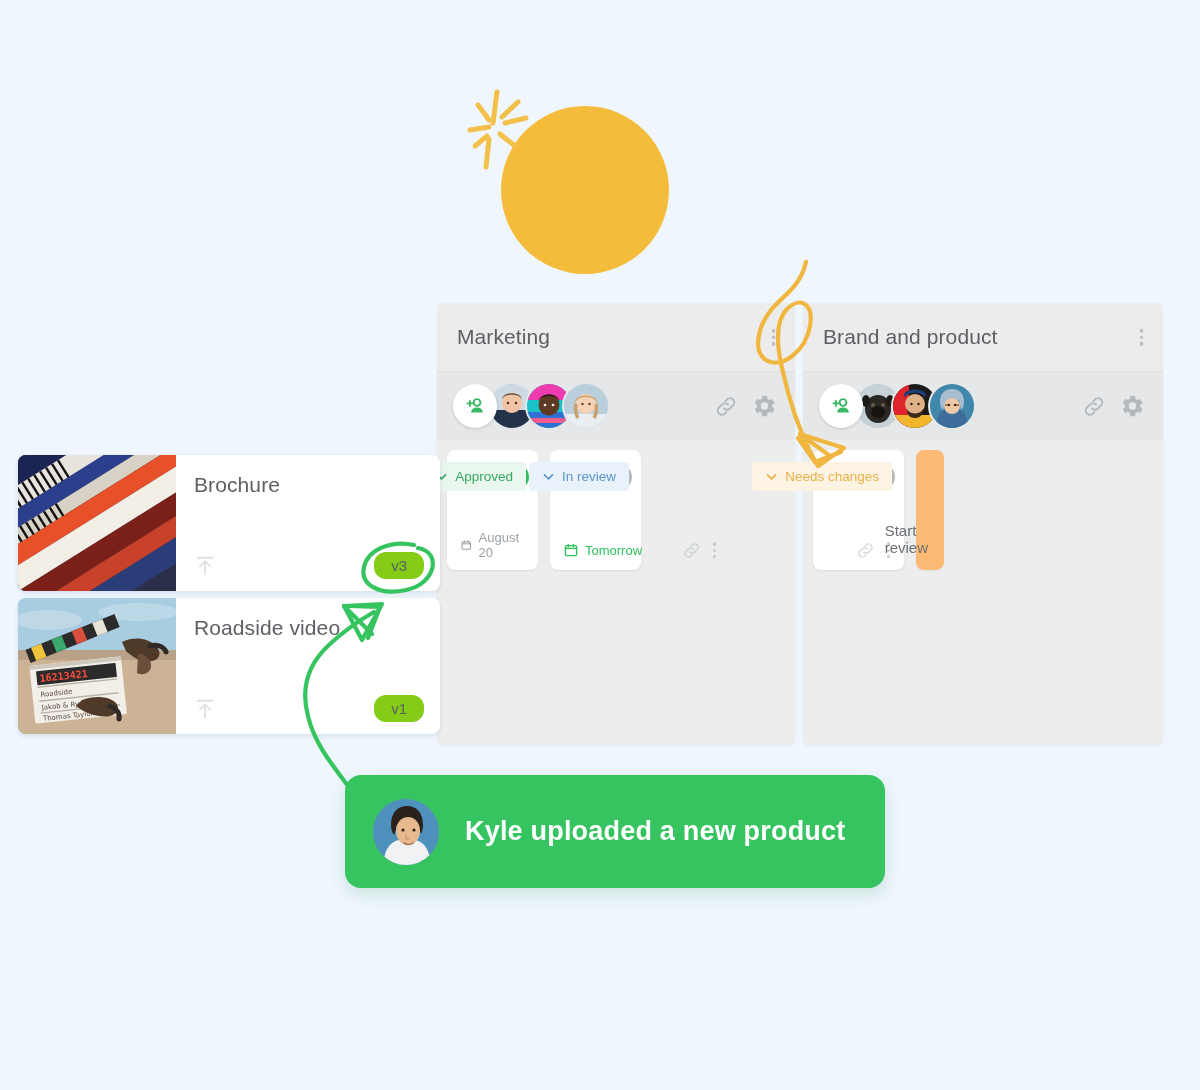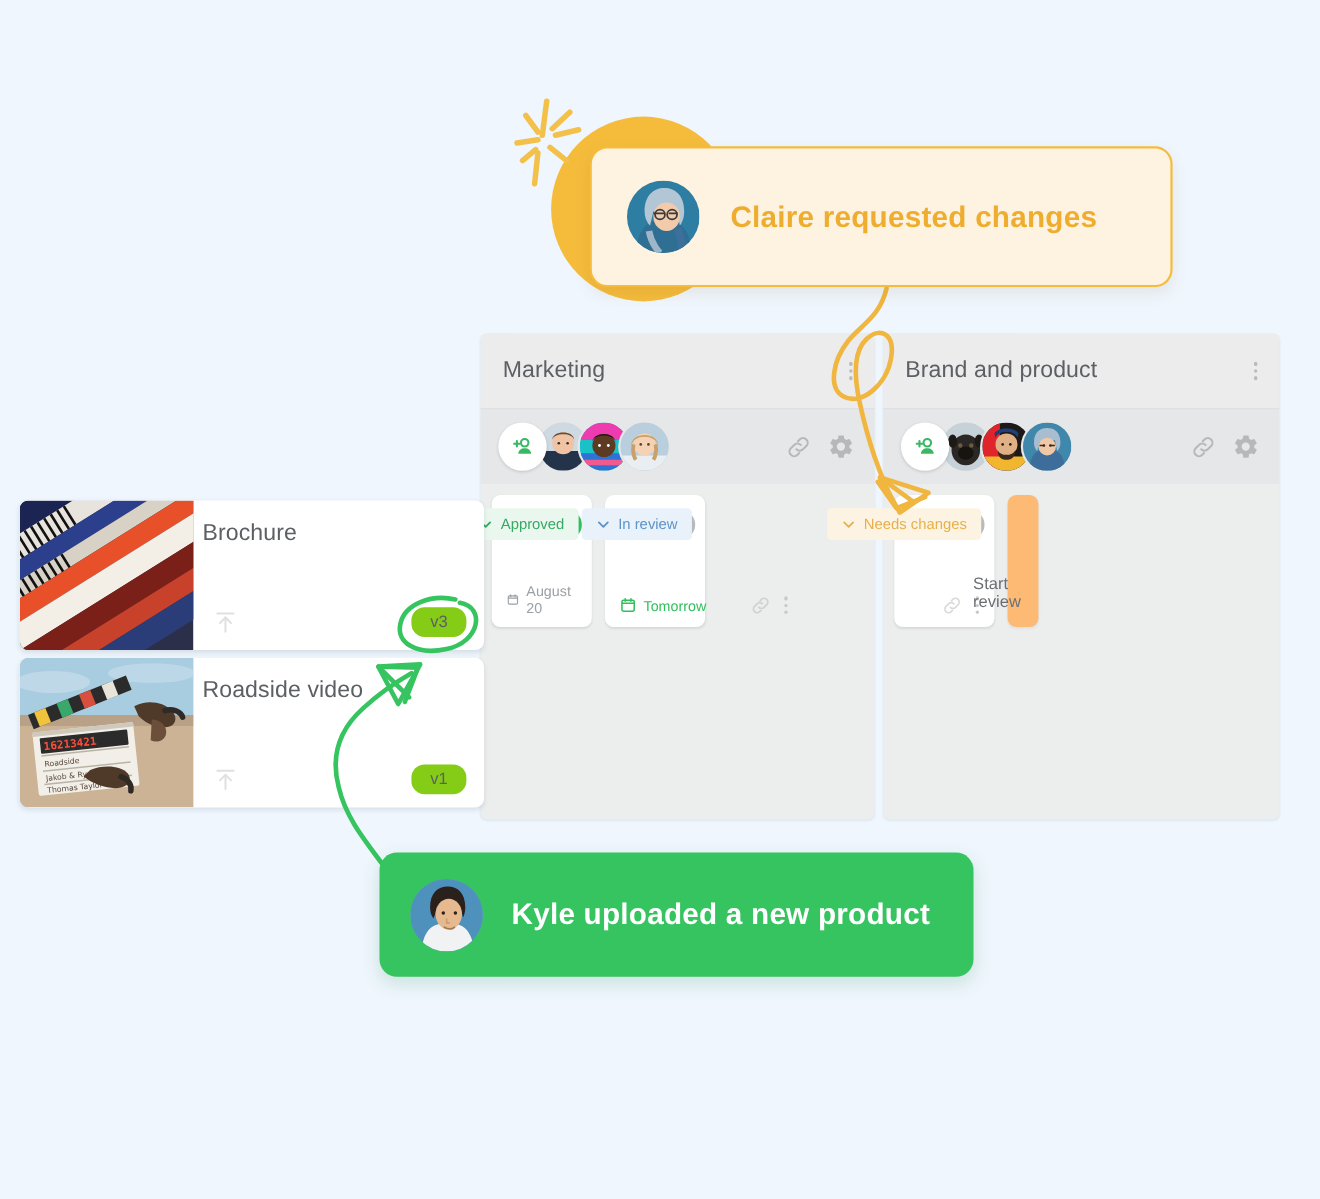--- a/index.html
+++ b/index.html
@@ -106,21 +106,21 @@
   
   .fcard{
     position:absolute;left:18px;width:422px;height:136px;
     background:#ffffff;border-radius:8px;overflow:hidden;
     box-shadow:0 2px 5px rgba(30,55,85,.12);
     display:flex;
   }
   .fcard-1{top:455px;}
   .fcard-2{top:598px;}
   .thumb{width:158px;height:136px;flex:none;position:relative;overflow:hidden;}
-  .fmeta{flex:1;position:relative;padding:18px 16px 0 8px;}
+  .fmeta{flex:1;position:relative;padding:18px 16px 0 18px;}
   .fname{font-size:21px;color:#5c5f63;letter-spacing:.1px;}
   .fbar{
     position:absolute;left:18px;right:16px;bottom:12px;
     display:flex;align-items:center;
   }
   .ver{
     margin-left:auto;background:#84cc16;color:#5c5f63;
     font-size:15px;border-radius:12px;padding:5px 17px;cursor:pointer;
   }
   .upicon{opacity:.28;display:block;}
@@ -558,36 +558,20 @@
           <path d="M12 21V7" stroke="#8c9196" stroke-width="2" stroke-linecap="round"></path>
           <path d="M6.5 12.5L12 7l5.5 5.5" fill="none" stroke="#8c9196" stroke-width="2" stroke-linecap="round" stroke-linejoin="round"></path>
         </svg>
         <span class="ver">v1</span>
       </div>
     </div>
   </div>
 
   <div class="yellow-blob"></div>
 
-  <div class="toast toast-yellow">
-    <div class="t-av">
-      <svg width="66" height="66" viewBox="0 0 66 66">
-        <rect width="66" height="66" fill="#2e7ea3"></rect>
-        <path d="M8 66c2-22 10-30 25-30s25 8 25 30z" fill="#2f6f93"></path>
-        <path d="M16 28C16 14 24 7 34 7s18 7 18 21c0 9-4 13-4 13l-3-16-21 3-3 13s-5-4-5-13z" fill="#b2c6d6"></path>
-        <ellipse cx="36" cy="33" rx="12" ry="13" fill="#f2cbab"></ellipse>
-        <path d="M24 30h10M38 30h8" stroke="#3a3a3a" stroke-width="1.6" fill="none"></path>
-        <circle cx="30" cy="31" r="4.5" fill="none" stroke="#3a3a3a" stroke-width="1.6"></circle>
-        <circle cx="41" cy="31" r="4.5" fill="none" stroke="#3a3a3a" stroke-width="1.6"></circle>
-        <path d="M20 46c2 12 10 20 10 20" stroke="#9fb6c9" stroke-width="6" fill="none"></path>
-        <path d="M46 44c4 10 4 22 4 22" stroke="#3d6f9c" stroke-width="7" fill="none"></path>
-      </svg>
-    </div>
-    <div class="t-txt">Claire requested changes</div>
-  </div>
 
   <div class="toast toast-green">
     <div class="t-av">
       <svg width="66" height="66" viewBox="0 0 66 66">
         <rect width="66" height="66" fill="#4f91bd"></rect>
         <path d="M10 66c2-20 10-26 24-26s22 6 24 26z" fill="#f0f2f4"></path>
         <path d="M18 26c0-13 7-19 16-19s16 6 16 19c0 4-1 7-2 9-2-9-6-12-6-12s-8 5-18 3c0 0-1 6-3 10-2-3-3-6-3-10z" fill="#2b211c"></path>
         <ellipse cx="35" cy="32" rx="12" ry="14" fill="#e7b98e"></ellipse>
         <circle cx="30" cy="31" r="1.6" fill="#2e211a"></circle>
         <circle cx="41" cy="31" r="1.6" fill="#2e211a"></circle>

